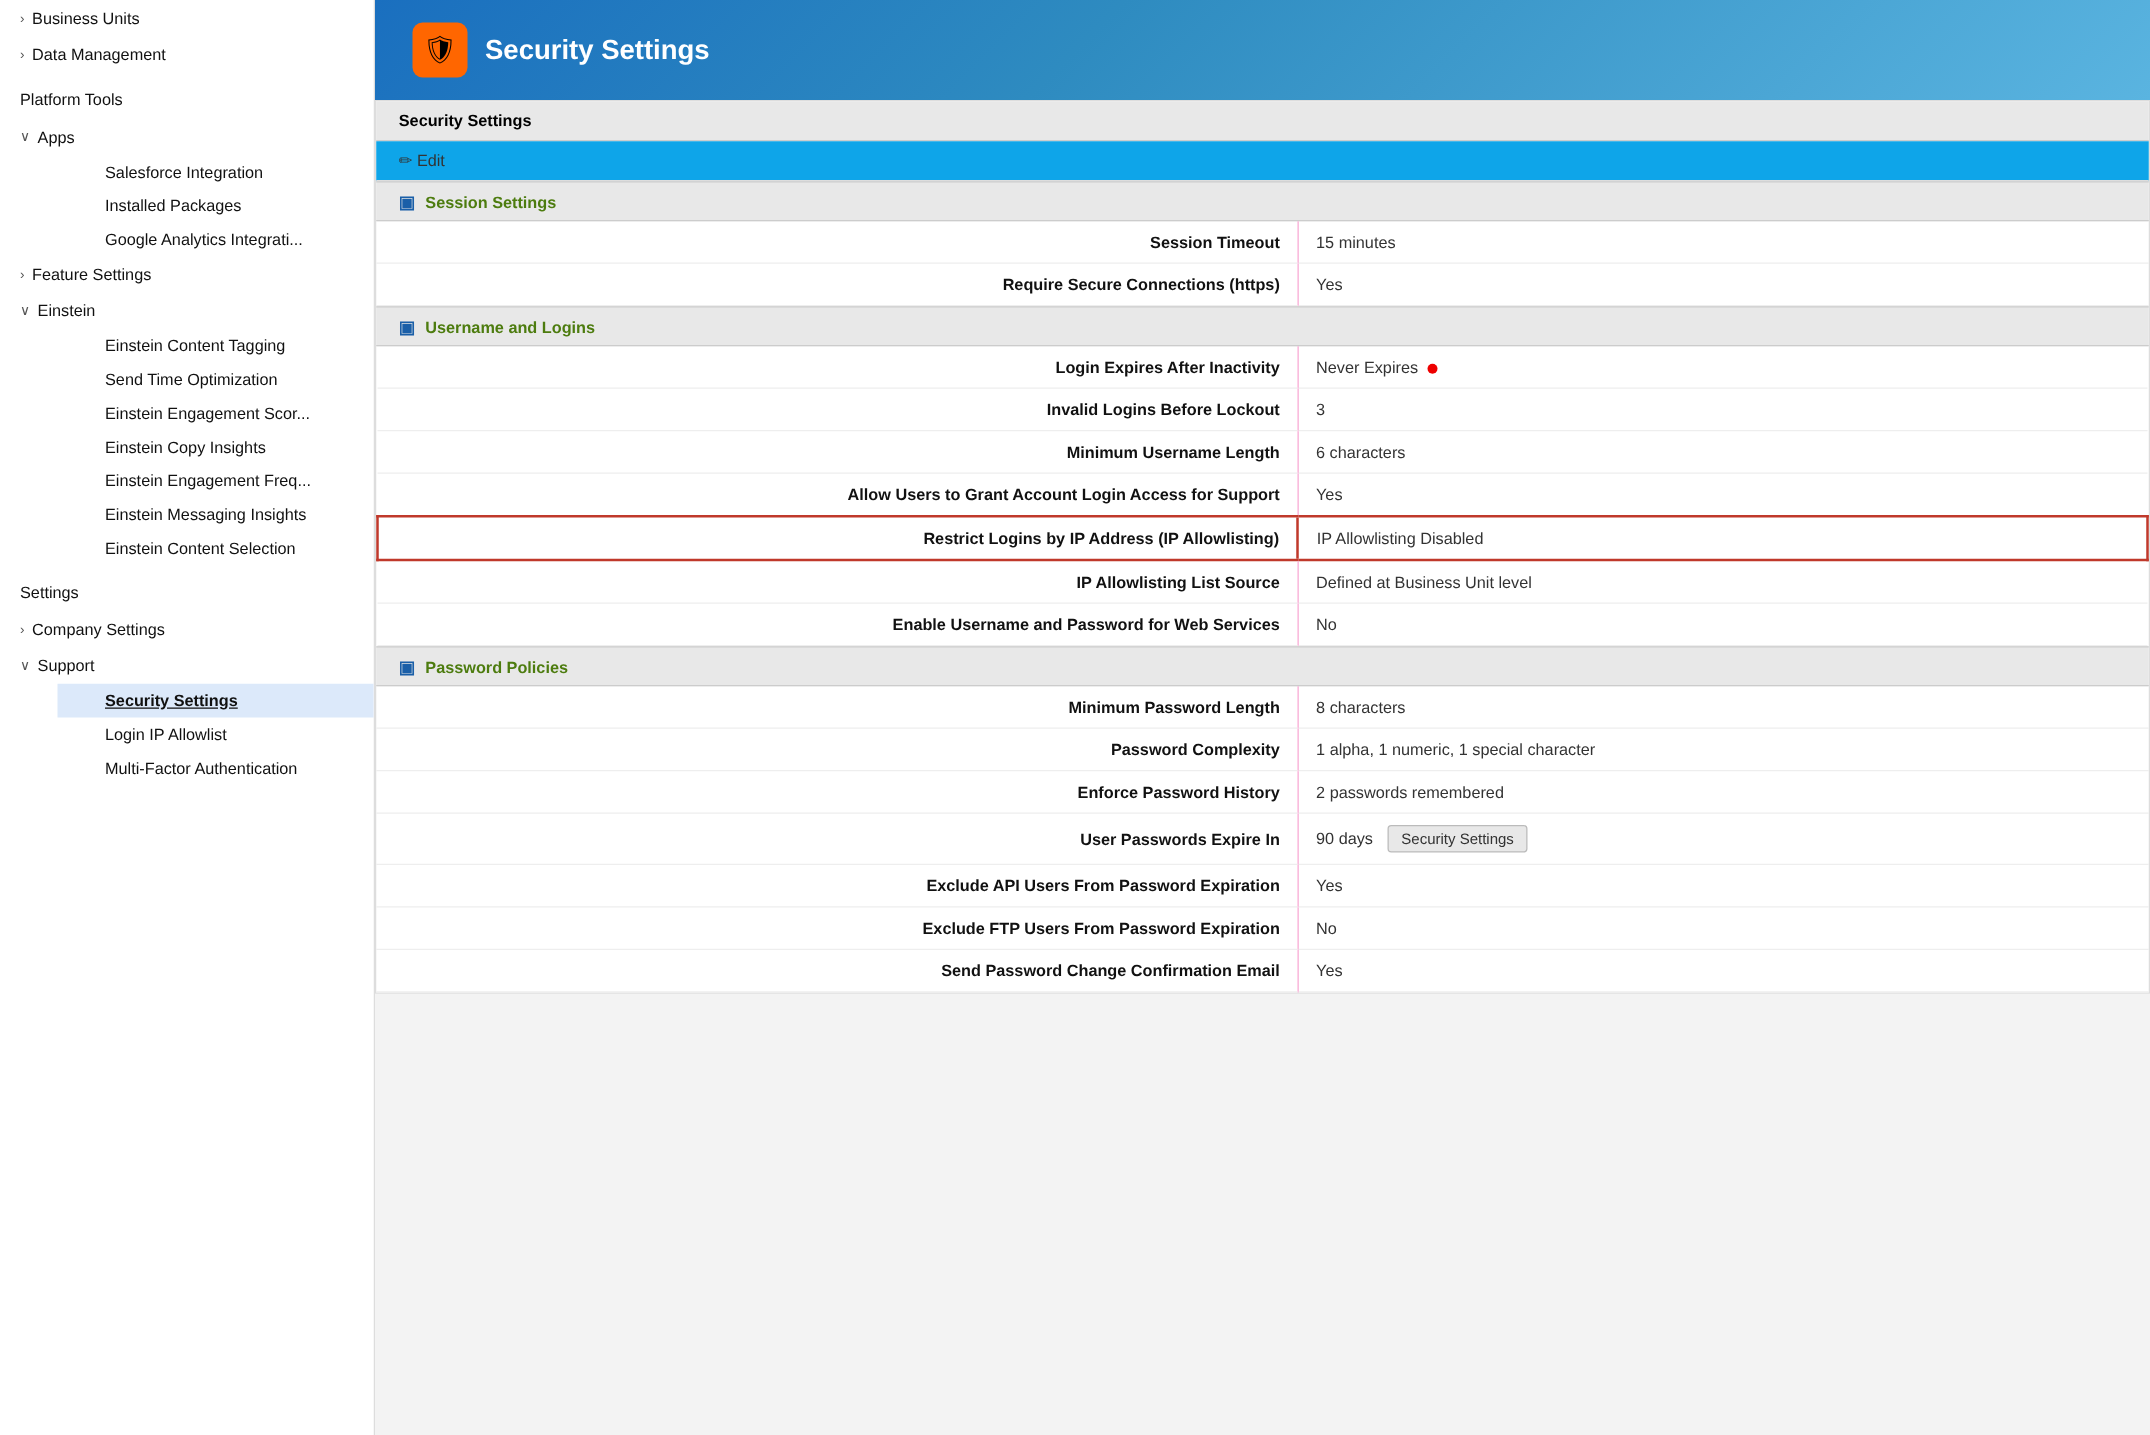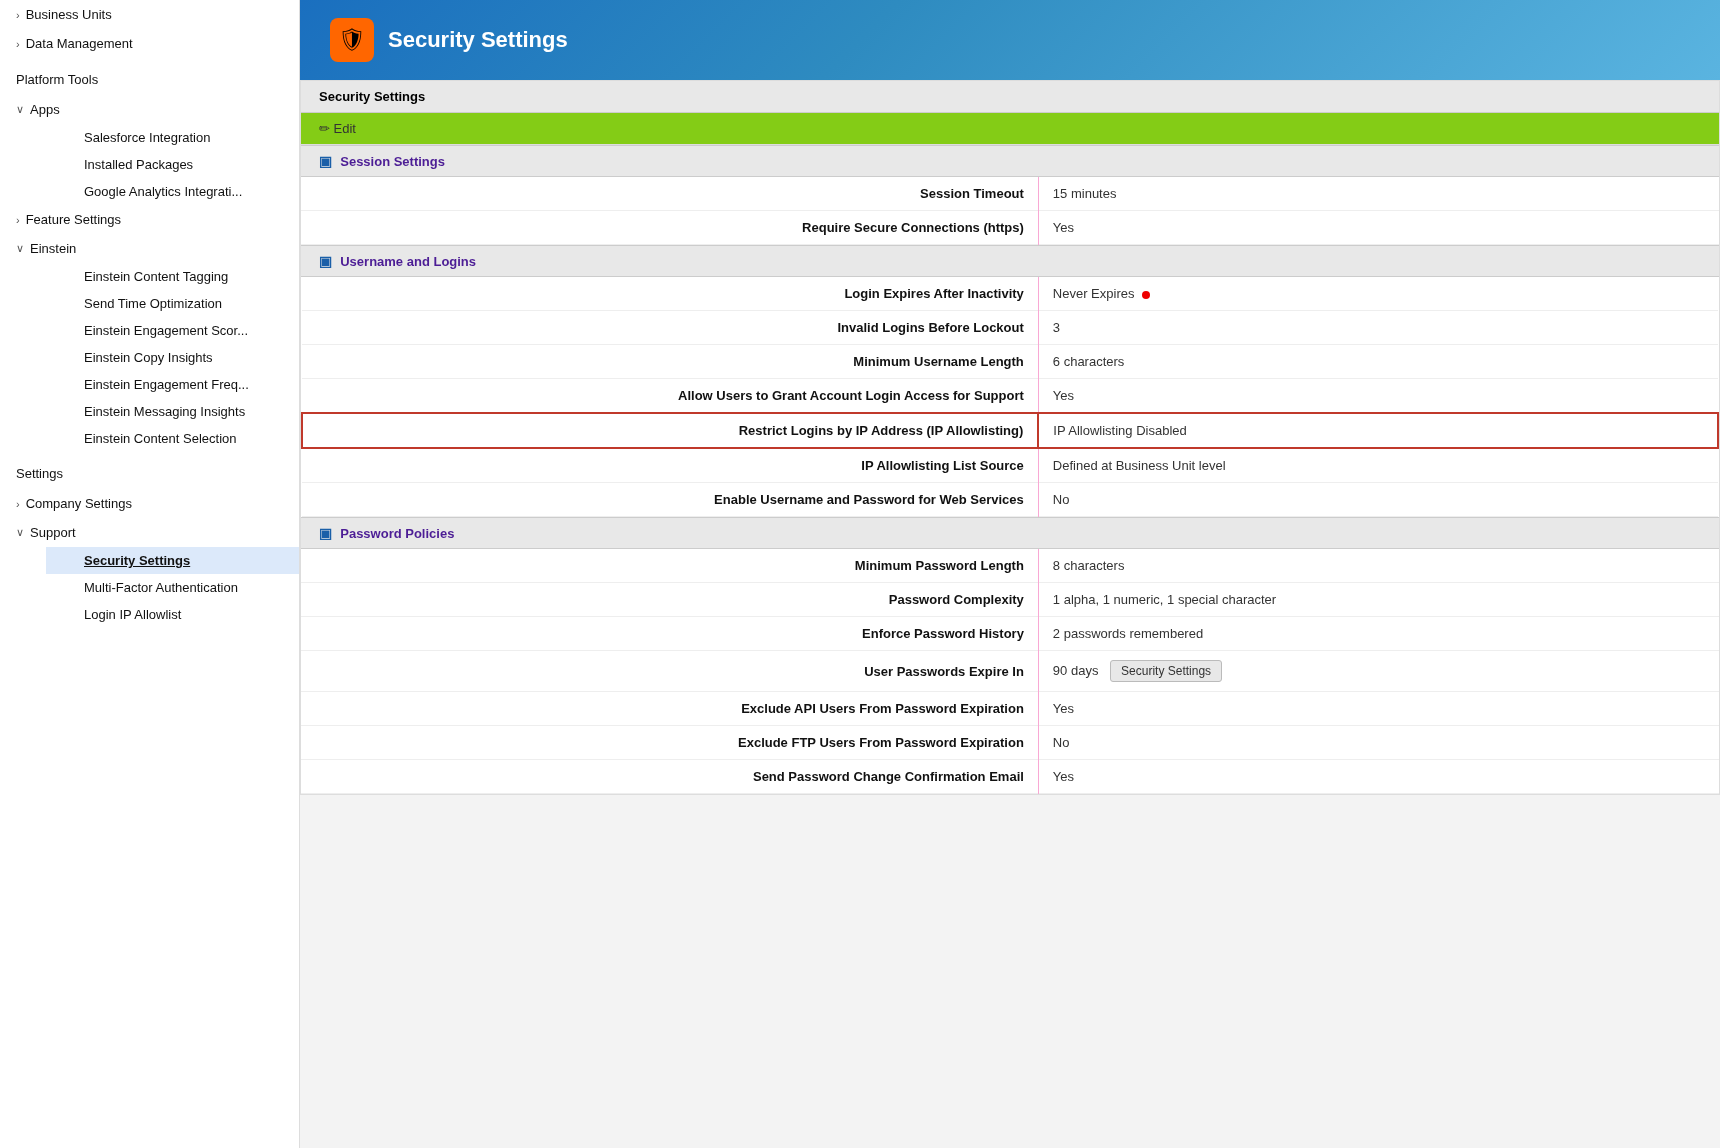--- a/index.html
+++ b/index.html
@@ -94,21 +94,21 @@
     .card-top-bar {
       background: #e8e8e8;
       padding: 8px 18px;
       font-weight: bold;
       font-size: 13px;
       border-bottom: 1px solid #ccc;
     }
     .edit-bar {
       padding: 8px 18px;
       border-bottom: 1px solid #ddd;
-      background: #84cc16;
+      background: #0ea5e9;
     }
     .edit-btn {
       background: none;
       border: none;
       cursor: pointer;
       font-size: 13px;
       color: #333;
       display: flex;
       align-items: center;
       gap: 4px;
@@ -124,21 +124,21 @@
       margin-top: 0;
     }
     .section-header-row .collapse-icon {
       color: #1a5fa8;
       margin-right: 8px;
       font-size: 14px;
     }
     .section-header-row span {
       font-weight: bold;
       font-size: 13px;
-      color: #4c1d95;
+      color: #4d7c0f;
     }
 
     .settings-table {
       width: 100%;
       border-collapse: collapse;
     }
     .settings-table tr {
       border-bottom: 1px solid #eee;
     }
     .settings-table td.label-cell {
@@ -232,22 +232,22 @@
   <div class="sidebar-item">
     <span class="toggle-icon">›</span>
     <span>Company Settings</span>
   </div>
 
   <div class="sidebar-item">
     <span class="toggle-icon">∨</span>
     <span>Support</span>
   </div>
   <div class="sidebar-child active">Security Settings</div>
+  <div class="sidebar-child">Login IP Allowlist</div>
   <div class="sidebar-child">Multi-Factor Authentication</div>
-  <div class="sidebar-child">Login IP Allowlist</div>
 </div>
 
 <div id="main">
 
   <div id="header">
     <div class="shield-icon-wrap">
       <span>🛡</span>
     </div>
     <h1>Security Settings</h1>
   </div>

